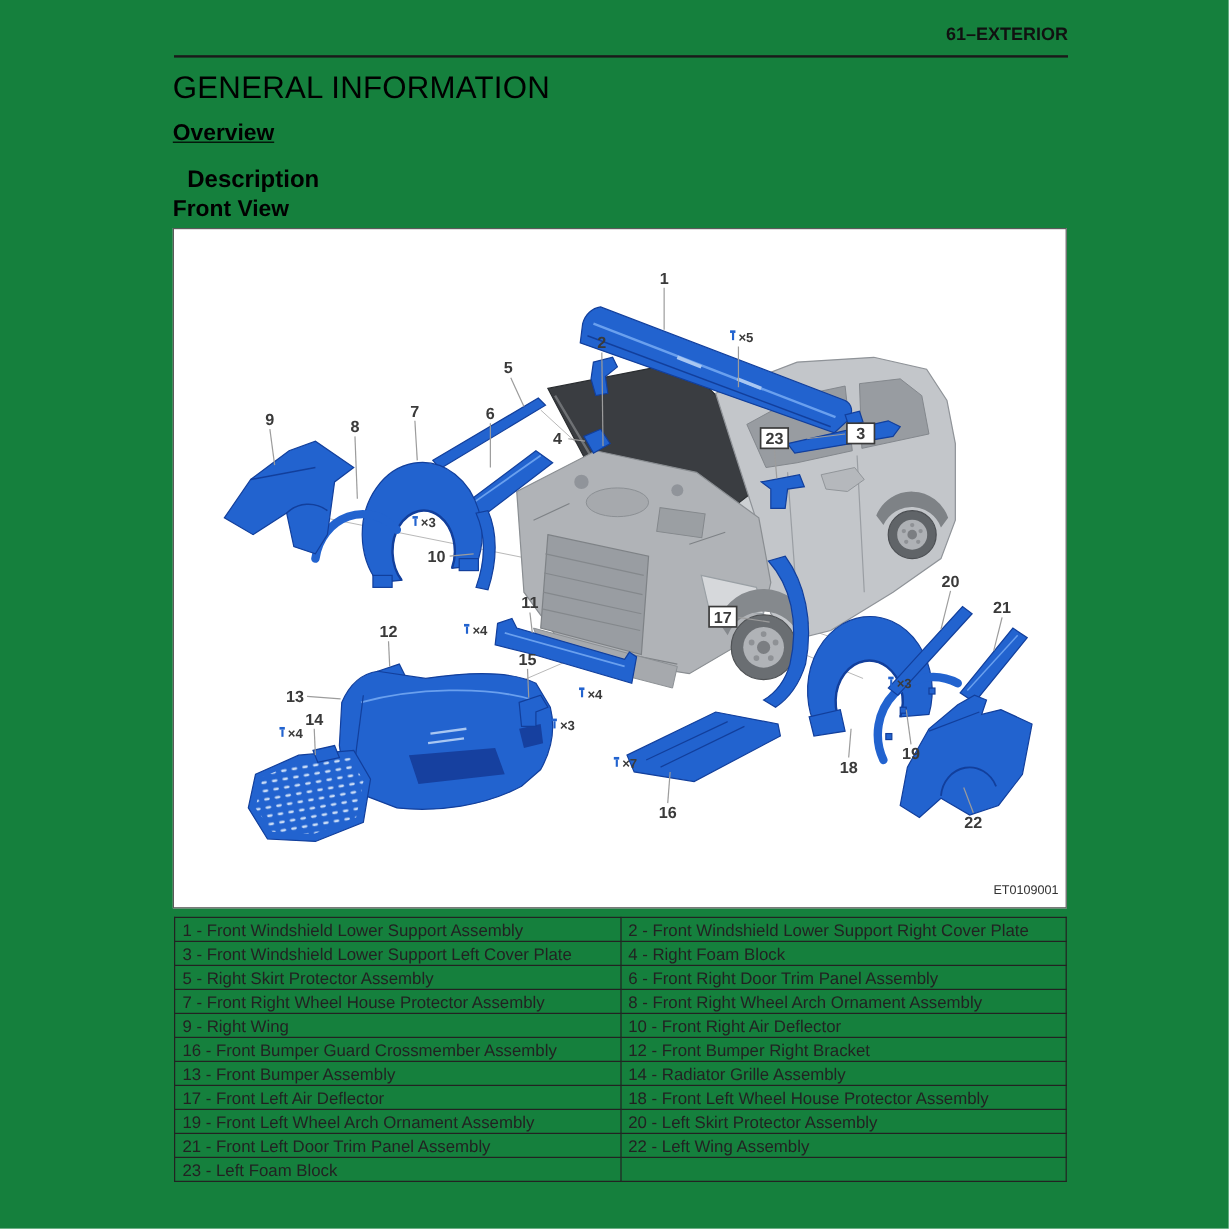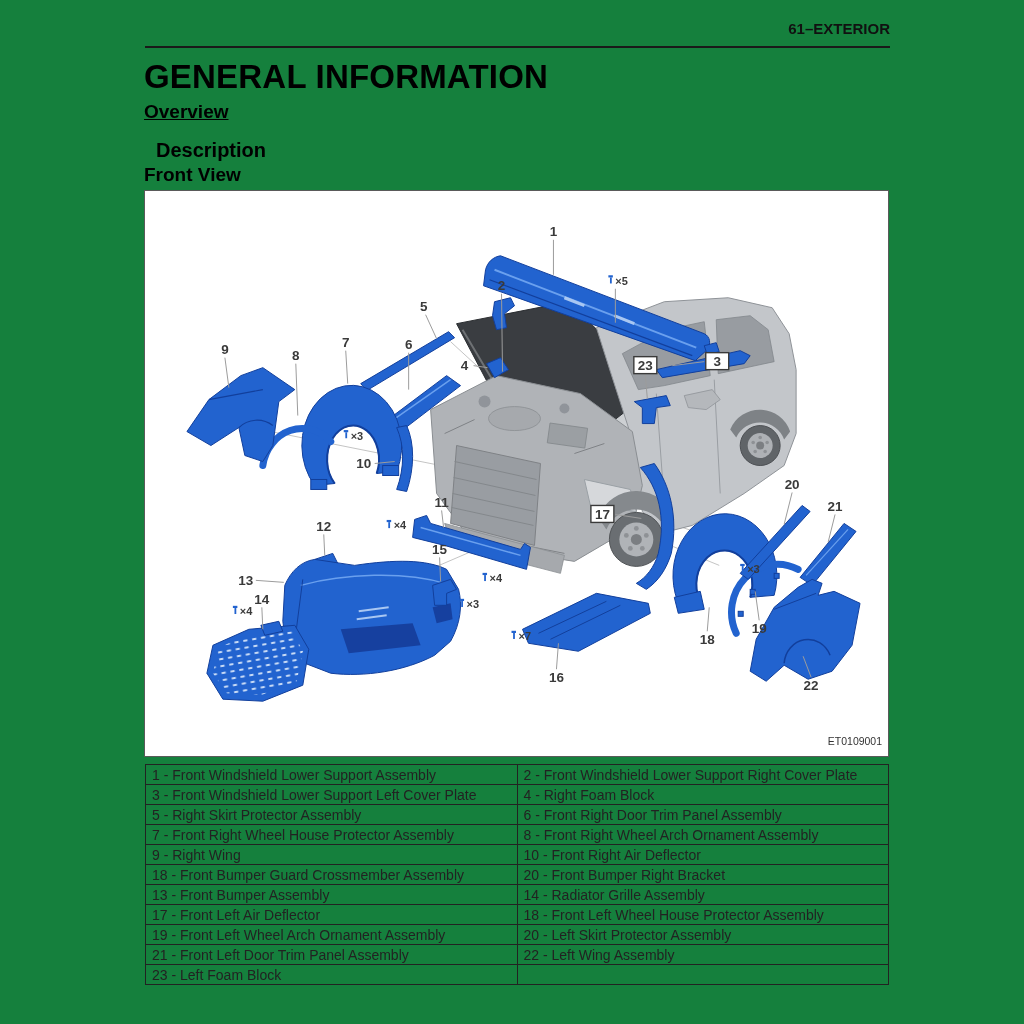--- a/index.html
+++ b/index.html
@@ -1,20 +1,20 @@
 <!DOCTYPE html>
 <html><head>
 <meta charset="utf-8">
 <style>
   html,body{margin:0;padding:0;background:#fff;}
   .page{position:relative;width:1024px;height:1024px;background:#15803d;
         font-family:"Liberation Sans","DejaVu Sans",sans-serif;color:#1a1a1a;overflow:hidden;}
   .chapter{position:absolute;top:20px;right:134px;font-size:15px;font-weight:bold;color:#111;}
   .rule{position:absolute;left:145px;right:134px;top:46px;height:2px;background:#1a1a1a;}
-  .h1{position:absolute;left:144px;top:58px;font-size:33px;font-weight:bold;letter-spacing:.2px;color:#000;}
+  .h1{position:absolute;left:144px;top:58px;font-size:26px;font-weight:normal;letter-spacing:.2px;color:#000;}
   .h2{position:absolute;left:144px;top:101px;font-size:19px;font-weight:bold;color:#000;text-decoration:underline;}
   .h3{position:absolute;left:156px;top:139px;font-size:20px;font-weight:bold;color:#000;}
   .h4{position:absolute;left:144px;top:164px;font-size:19px;font-weight:bold;color:#000;}
   .figure{position:absolute;left:144px;top:190px;width:745px;height:567px;border:1px solid #5a5a5a;background:#fff;box-sizing:border-box;}
   .figure svg{display:block;width:100%;height:100%;}
   table.parts{position:absolute;left:145px;top:764px;width:744px;border-collapse:collapse;table-layout:fixed;
               font-size:14px;color:#222;padding-left:28px;}
   table.parts td{border:1px solid #222;height:19px;padding:0 0 0 6px;vertical-align:middle;
                  white-space:nowrap;overflow:hidden;}
 </style>
@@ -318,22 +318,22 @@
         </tr>
         <tr>
           <td>7 - Front Right Wheel House Protector Assembly</td>
           <td>8 - Front Right Wheel Arch Ornament Assembly</td>
         </tr>
         <tr>
           <td>9 - Right Wing</td>
           <td>10 - Front Right Air Deflector</td>
         </tr>
         <tr>
-          <td>18 - Front Bumper Guard Crossmember Assembly</td>
-          <td>20 - Front Bumper Right Bracket</td>
+          <td>16 - Front Bumper Guard Crossmember Assembly</td>
+          <td>12 - Front Bumper Right Bracket</td>
         </tr>
         <tr>
           <td>13 - Front Bumper Assembly</td>
           <td>14 - Radiator Grille Assembly</td>
         </tr>
         <tr>
           <td>17 - Front Left Air Deflector</td>
           <td>18 - Front Left Wheel House Protector Assembly</td>
         </tr>
         <tr>

